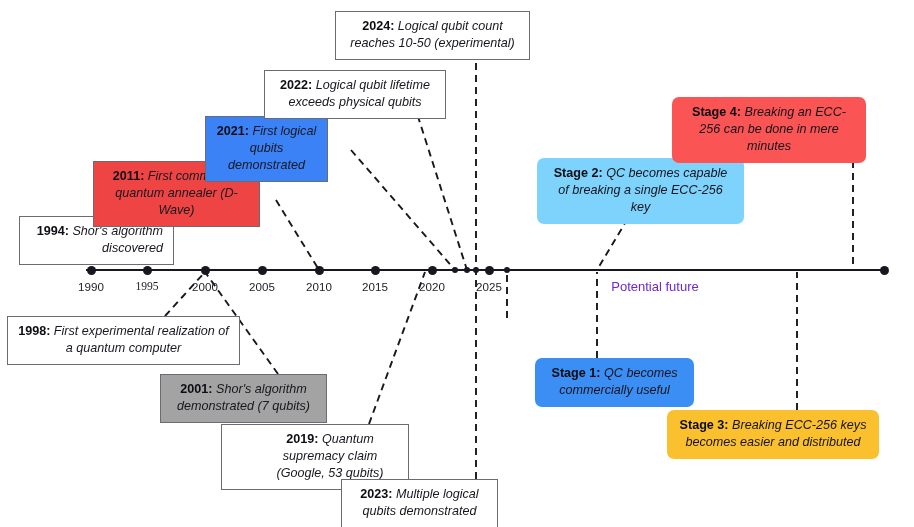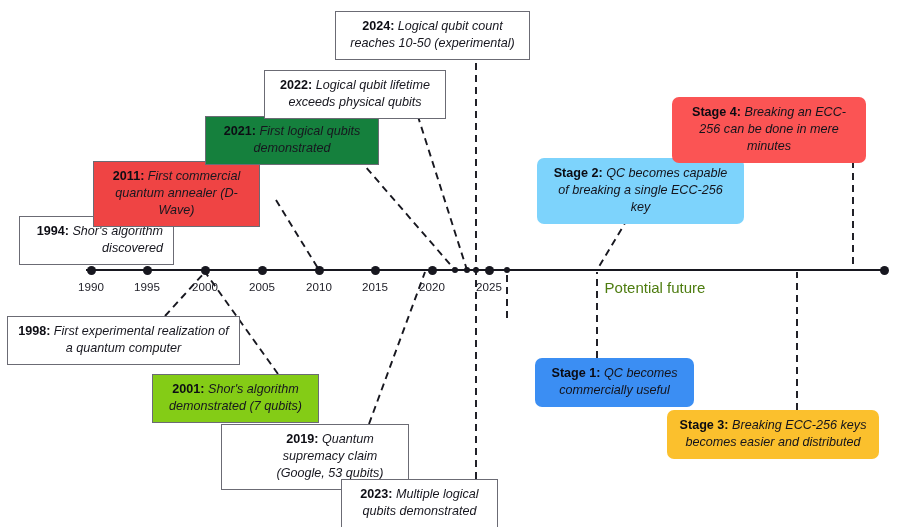--- a/index.html
+++ b/index.html
@@ -102,22 +102,22 @@
   .tick-label {
     position: absolute;
     font-size: 11.6px;
     color: #1d1d26;
     text-align: center;
     z-index: 4;
     white-space: nowrap;
   }
   #future-label {
     position: absolute;
-    font-size: 15px;
-    color: #4d7c0f;
+    font-size: 13px;
+    color: #6d28d9;
     text-align: center;
     white-space: nowrap;
     z-index: 4;
   }
 </style>
 </head>
 <body>
 
 <div id="canvas" style="width: 914px; height: 527px; background: rgb(255, 255, 255);">
 
@@ -149,39 +149,39 @@
       <div class="axis-dot" style="left: 427.5px; top: 265.5px; background: rgb(23, 23, 31);"></div>
       <div class="axis-dot" style="left: 484.5px; top: 265.5px; background: rgb(23, 23, 31);"></div>
       <div class="axis-dot small" style="left: 452px; top: 267px; background: rgb(23, 23, 31);"></div>
       <div class="axis-dot small" style="left: 464px; top: 267px; background: rgb(23, 23, 31);"></div>
       <div class="axis-dot small" style="left: 473px; top: 267px; background: rgb(23, 23, 31);"></div>
       <div class="axis-dot small" style="left: 504px; top: 267px; background: rgb(23, 23, 31);"></div>
       <div class="axis-dot" style="left: 879.5px; top: 265.5px; background: rgb(23, 23, 31);"></div>
     </div>
   <div id="tick-labels">
       <div class="tick-label" style="left: 61px; width: 60px; top: 280px;">1990</div>
-      <div class="tick-label" style="left: 117px; width: 60px; top: 280px;">1995</div>
+      <div class="tick-label" style="left: 117px; width: 60px; top: 280px; font-family: Liberation Serif, serif;">1995</div>
       <div class="tick-label" style="left: 175px; width: 60px; top: 280px;">2000</div>
       <div class="tick-label" style="left: 232px; width: 60px; top: 280px;">2005</div>
       <div class="tick-label" style="left: 289px; width: 60px; top: 280px;">2010</div>
       <div class="tick-label" style="left: 345px; width: 60px; top: 280px;">2015</div>
       <div class="tick-label" style="left: 402px; width: 60px; top: 280px;">2020</div>
       <div class="tick-label" style="left: 459px; width: 60px; top: 280px;">2025</div>
     </div>
 
   <div id="future-label" style="left: 655px; top: 279px; transform: translateX(-50%);">Potential future</div>
 
 
   <div id="event-layer">
       <div class="event-box" style="left: 19px; top: 216px; width: 155px; border-color: rgb(107, 107, 116); background: rgb(255, 255, 255); text-align: right;"><span class="yr">1994: </span><span>Shor's algorithm discovered</span></div>
       <div class="event-box" style="left: 7px; top: 316px; width: 233px; border-color: rgb(107, 107, 116); background: rgb(255, 255, 255);"><span class="yr">1998: </span><span>First experimental realization of a quantum computer</span></div>
-      <div class="event-box" style="left: 152px; top: 374px; width: 167px; border-color: rgb(107, 107, 116); background: #84cc16;"><span class="yr">2001: </span><span>Shor's algorithm demonstrated (7 qubits)</span></div>
+      <div class="event-box" style="left: 160px; top: 374px; width: 167px; border-color: rgb(107, 107, 116); background: #a3a3a3;"><span class="yr">2001: </span><span>Shor's algorithm demonstrated (7 qubits)</span></div>
       <div class="event-box" style="left: 93px; top: 161px; width: 167px; border-color: rgb(107, 107, 116); background: #ef4444;"><span class="yr">2011: </span><span>First commercial quantum annealer (D-Wave)</span></div>
       <div class="event-box" style="left: 221px; top: 424px; width: 188px; border-color: rgb(107, 107, 116); background: rgb(255, 255, 255); padding-left: 40px;"><span class="yr">2019: </span><span>Quantum supremacy claim (Google, 53 qubits)</span></div>
-      <div class="event-box" style="left: 205px; top: 116px; width: 174px; border-color: rgb(107, 107, 116); background: #15803d;"><span class="yr">2021: </span><span>First logical qubits demonstrated</span></div>
+      <div class="event-box" style="left: 205px; top: 116px; width: 123px; border-color: rgb(107, 107, 116); background: #3b82f6;"><span class="yr">2021: </span><span>First logical qubits demonstrated</span></div>
       <div class="event-box" style="left: 264px; top: 70px; width: 182px; border-color: rgb(107, 107, 116); background: rgb(255, 255, 255);"><span class="yr">2022: </span><span>Logical qubit lifetime exceeds physical qubits</span></div>
       <div class="event-box" style="left: 341px; top: 479px; width: 157px; border-color: rgb(107, 107, 116); background: rgb(255, 255, 255);"><span class="yr">2023: </span><span>Multiple logical qubits demonstrated</span></div>
       <div class="event-box" style="left: 335px; top: 11px; width: 195px; border-color: rgb(107, 107, 116); background: rgb(255, 255, 255);"><span class="yr">2024: </span><span>Logical qubit count reaches 10-50 (experimental)</span></div>
     </div>
   <div id="stage-layer">
       <div class="stage-box" style="left: 535px; top: 358px; width: 159px; background: rgb(59, 142, 243);"><span class="st">Stage 1: </span><span>QC becomes commercially useful</span></div>
       <div class="stage-box" style="left: 537px; top: 158px; width: 207px; background: #7dd3fc;"><span class="st">Stage 2: </span><span>QC becomes capable of breaking a single ECC-256 key</span></div>
       <div class="stage-box" style="left: 667px; top: 410px; width: 212px; background: rgb(251, 192, 45);"><span class="st">Stage 3: </span><span>Breaking ECC-256 keys becomes easier and distributed</span></div>
       <div class="stage-box" style="left: 672px; top: 97px; width: 194px; background: rgb(251, 84, 84);"><span class="st">Stage 4: </span><span>Breaking an ECC-256 can be done in mere minutes</span></div>
     </div>

